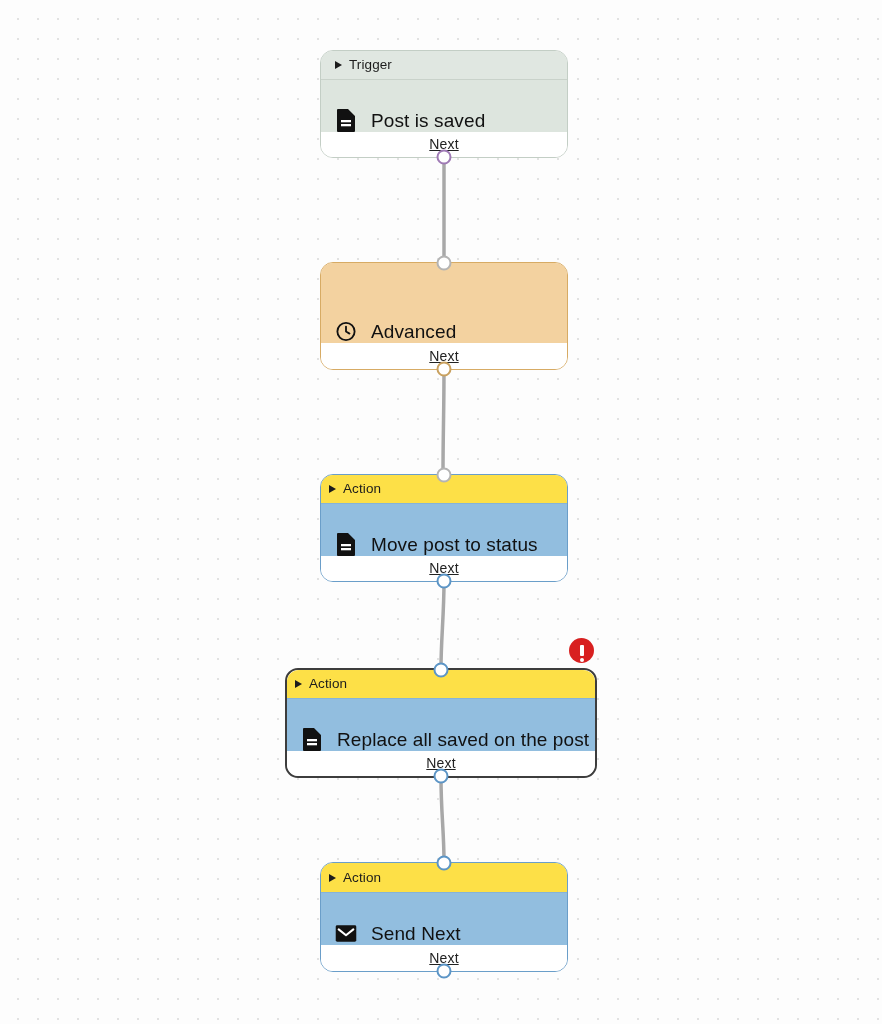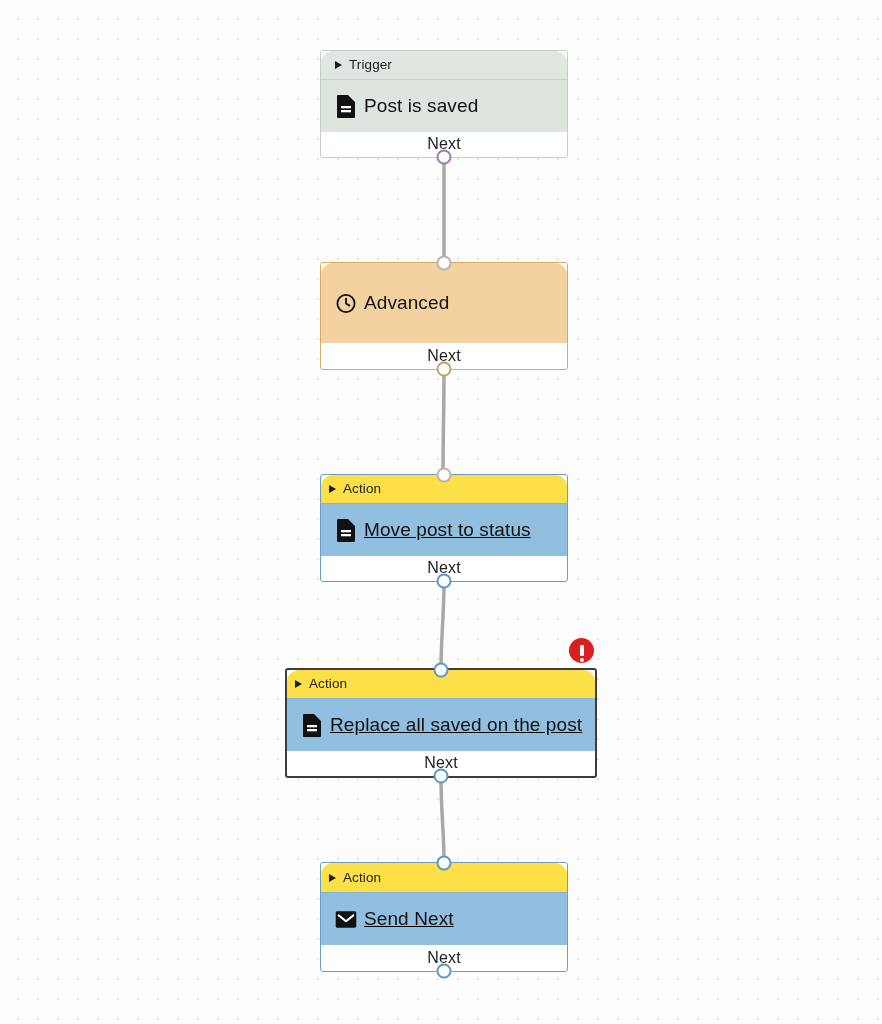--- a/index.html
+++ b/index.html
@@ -31,21 +31,21 @@
     top: 0;
     width: 882px;
     height: 1024px;
     pointer-events: none;
   }
 
   
   .node {
     position: absolute;
     box-sizing: border-box;
-    border-radius: 3px;
+    border-radius: 13px;
     background: #ffffff;
     overflow: visible;
   }
 
   .node-inner {
     border-radius: 12px;
     overflow: hidden;
     height: 100%;
     box-sizing: border-box;
     display: flex;
@@ -68,22 +68,22 @@
     width: 0;
     height: 0;
     border-left: 7px solid #1c1c1c;
     border-top: 4.6px solid transparent;
     border-bottom: 4.6px solid transparent;
     flex: 0 0 auto;
   }
 
   .node-body {
     display: flex;
-    align-items: center;
-    gap: 7px;
+    align-items: flex-end;
+    gap: 14px;
     padding: 0 14px;
     flex: 1 1 auto;
     min-height: 52px;
   }
 
   .node-title {
     font-size: 19px;
     color: #111111;
     letter-spacing: 0.1px;
     white-space: nowrap;
@@ -97,37 +97,38 @@
     align-items: center;
     justify-content: center;
   }
 
   .node-footer {
     height: 26px;
     background: #ffffff;
     display: flex;
     align-items: center;
     justify-content: center;
-    font-size: 16px;
+    font-size: 14px;
     color: #222222;
     letter-spacing: 0.15px;
+    text-decoration: underline;
   }
 
   
   .theme-trigger { border: 1px solid #c3cec5; }
   .theme-trigger .node-header { background: #e0e7e1; border-bottom: 1px solid #c9d2ca; }
   .theme-trigger .node-body   { background: #dde5de; }
 
   .theme-advanced { border: 1px solid #d7ab64; }
   .theme-advanced .node-header { background: #f6dcaf; border-bottom: 1px solid #e8c78f; }
   .theme-advanced .node-body   { background: #f3d2a0; }
 
   .theme-action { border: 1px solid #6a9ec9; }
   .theme-action .node-header { background: #fde047; border-bottom: 1px solid #86b3d8; padding-left: 8px; }
-  .theme-action .node-body   { background: #92bedf; text-decoration: underline; }
+  .theme-action .node-body   { background: #92bedf; }
 
   .node.selected {
     border: 2px solid #3d3d3d;
   }
   .node.selected .node-header { border-bottom: 1px solid #86b3d8; }
 
   
   .port {
     position: absolute;
     width: 15px;

